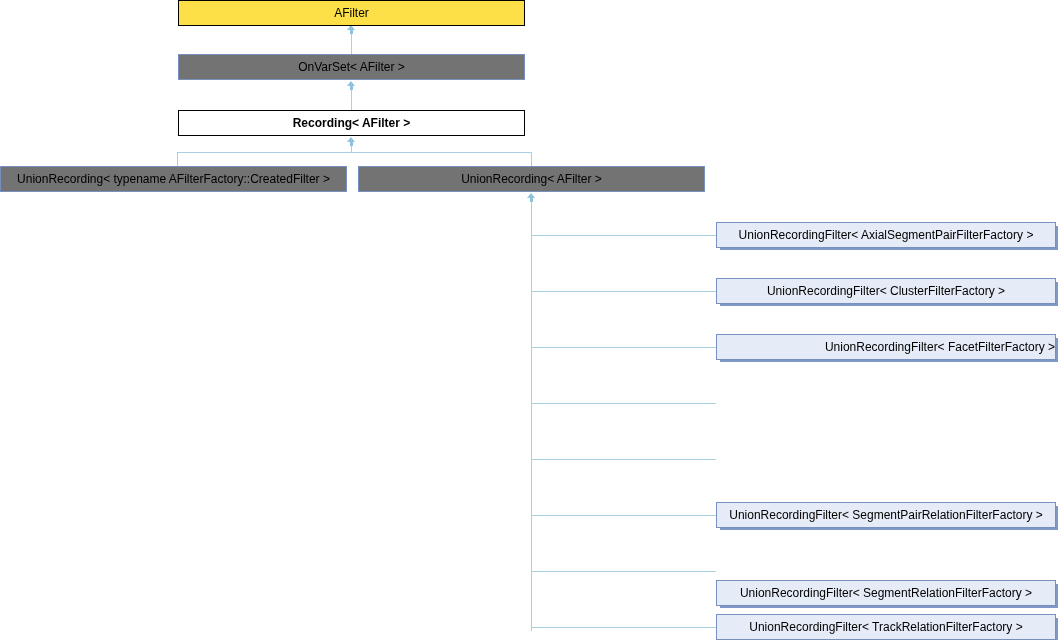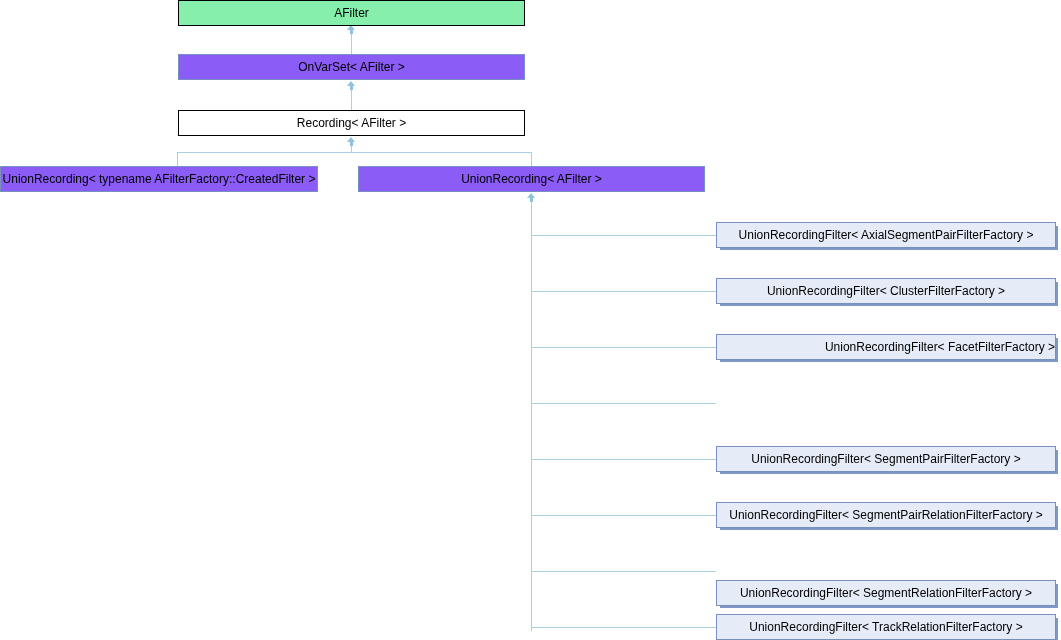--- a/index.html
+++ b/index.html
@@ -26,29 +26,29 @@
     box-sizing: border-box;
     height: 26px;
     line-height: 24px;
     text-align: center;
     font-size: 12px;
     color: #000000;
     white-space: nowrap;
     overflow: hidden;
   }
   .node-root {
-    background: #86efac;
+    background: #fde047;
     border: 1px solid #000000;
   }
   .node-plain {
     background: #ffffff;
     border: 1px solid #000000;
   }
   .node-tmpl {
-    background: #8b5cf6;
+    background: #737373;
     border: 1px solid #7890c0;
   }
   .node-leaf {
     background: #e6ecf7;
     border: 1px solid #7890c0;
     box-shadow: 3px 3px 0 -1px #8098c8;
   }
   .edge {
     position: absolute;
     background: #a8cfe3;
@@ -100,34 +100,33 @@
   <div class="edge edge-h" style="left:531px; top:403px; width:185px;"></div>
   <div class="edge edge-h" style="left:531px; top:459px; width:185px;"></div>
   <div class="edge edge-h" style="left:531px; top:515px; width:185px;"></div>
   <div class="edge edge-h" style="left:531px; top:571px; width:185px;"></div>
   <div class="edge edge-h" style="left:531px; top:627px; width:185px;"></div>
 
   <div class="node node-root" style="left:178px; top:0px; width:347px;">AFilter</div>
 
   <div class="node node-tmpl" style="left:178px; top:54px; width:347px;">OnVarSet&lt; AFilter &gt;</div>
 
-  <div class="node node-plain" style="left:178px; top:110px; width:347px;">Recording&lt; AFilter &gt;</div>
+  <div class="node node-plain" style="left:178px; top:110px; width:347px;font-weight:bold;">Recording&lt; AFilter &gt;</div>
 
-  <div class="node node-tmpl" style="left:0px; top:166px; width:318px;">UnionRecording&lt; typename AFilterFactory::CreatedFilter &gt;</div>
+  <div class="node node-tmpl" style="left:0px; top:166px; width:347px;">UnionRecording&lt; typename AFilterFactory::CreatedFilter &gt;</div>
 
   <div class="node node-tmpl" style="left:358px; top:166px; width:347px;">UnionRecording&lt; AFilter &gt;</div>
 
   <div class="node node-leaf" style="left:716px; top:222px; width:340px;">UnionRecordingFilter&lt; AxialSegmentPairFilterFactory &gt;</div>
 
   <div class="node node-leaf" style="left:716px; top:278px; width:340px;">UnionRecordingFilter&lt; ClusterFilterFactory &gt;</div>
 
   <div class="node node-leaf" style="left:716px; top:334px; width:340px;text-align:right;">UnionRecordingFilter&lt; FacetFilterFactory &gt;</div>
 
 
-  <div class="node node-leaf" style="left:716px; top:446px; width:340px;">UnionRecordingFilter&lt; SegmentPairFilterFactory &gt;</div>
 
   <div class="node node-leaf" style="left:716px; top:502px; width:340px;">UnionRecordingFilter&lt; SegmentPairRelationFilterFactory &gt;</div>
 
   <div class="node node-leaf" style="left:716px; top:580px; width:340px;">UnionRecordingFilter&lt; SegmentRelationFilterFactory &gt;</div>
 
   <div class="node node-leaf" style="left:716px; top:614px; width:340px;">UnionRecordingFilter&lt; TrackRelationFilterFactory &gt;</div>
 
 </div>
 
 </body></html>

